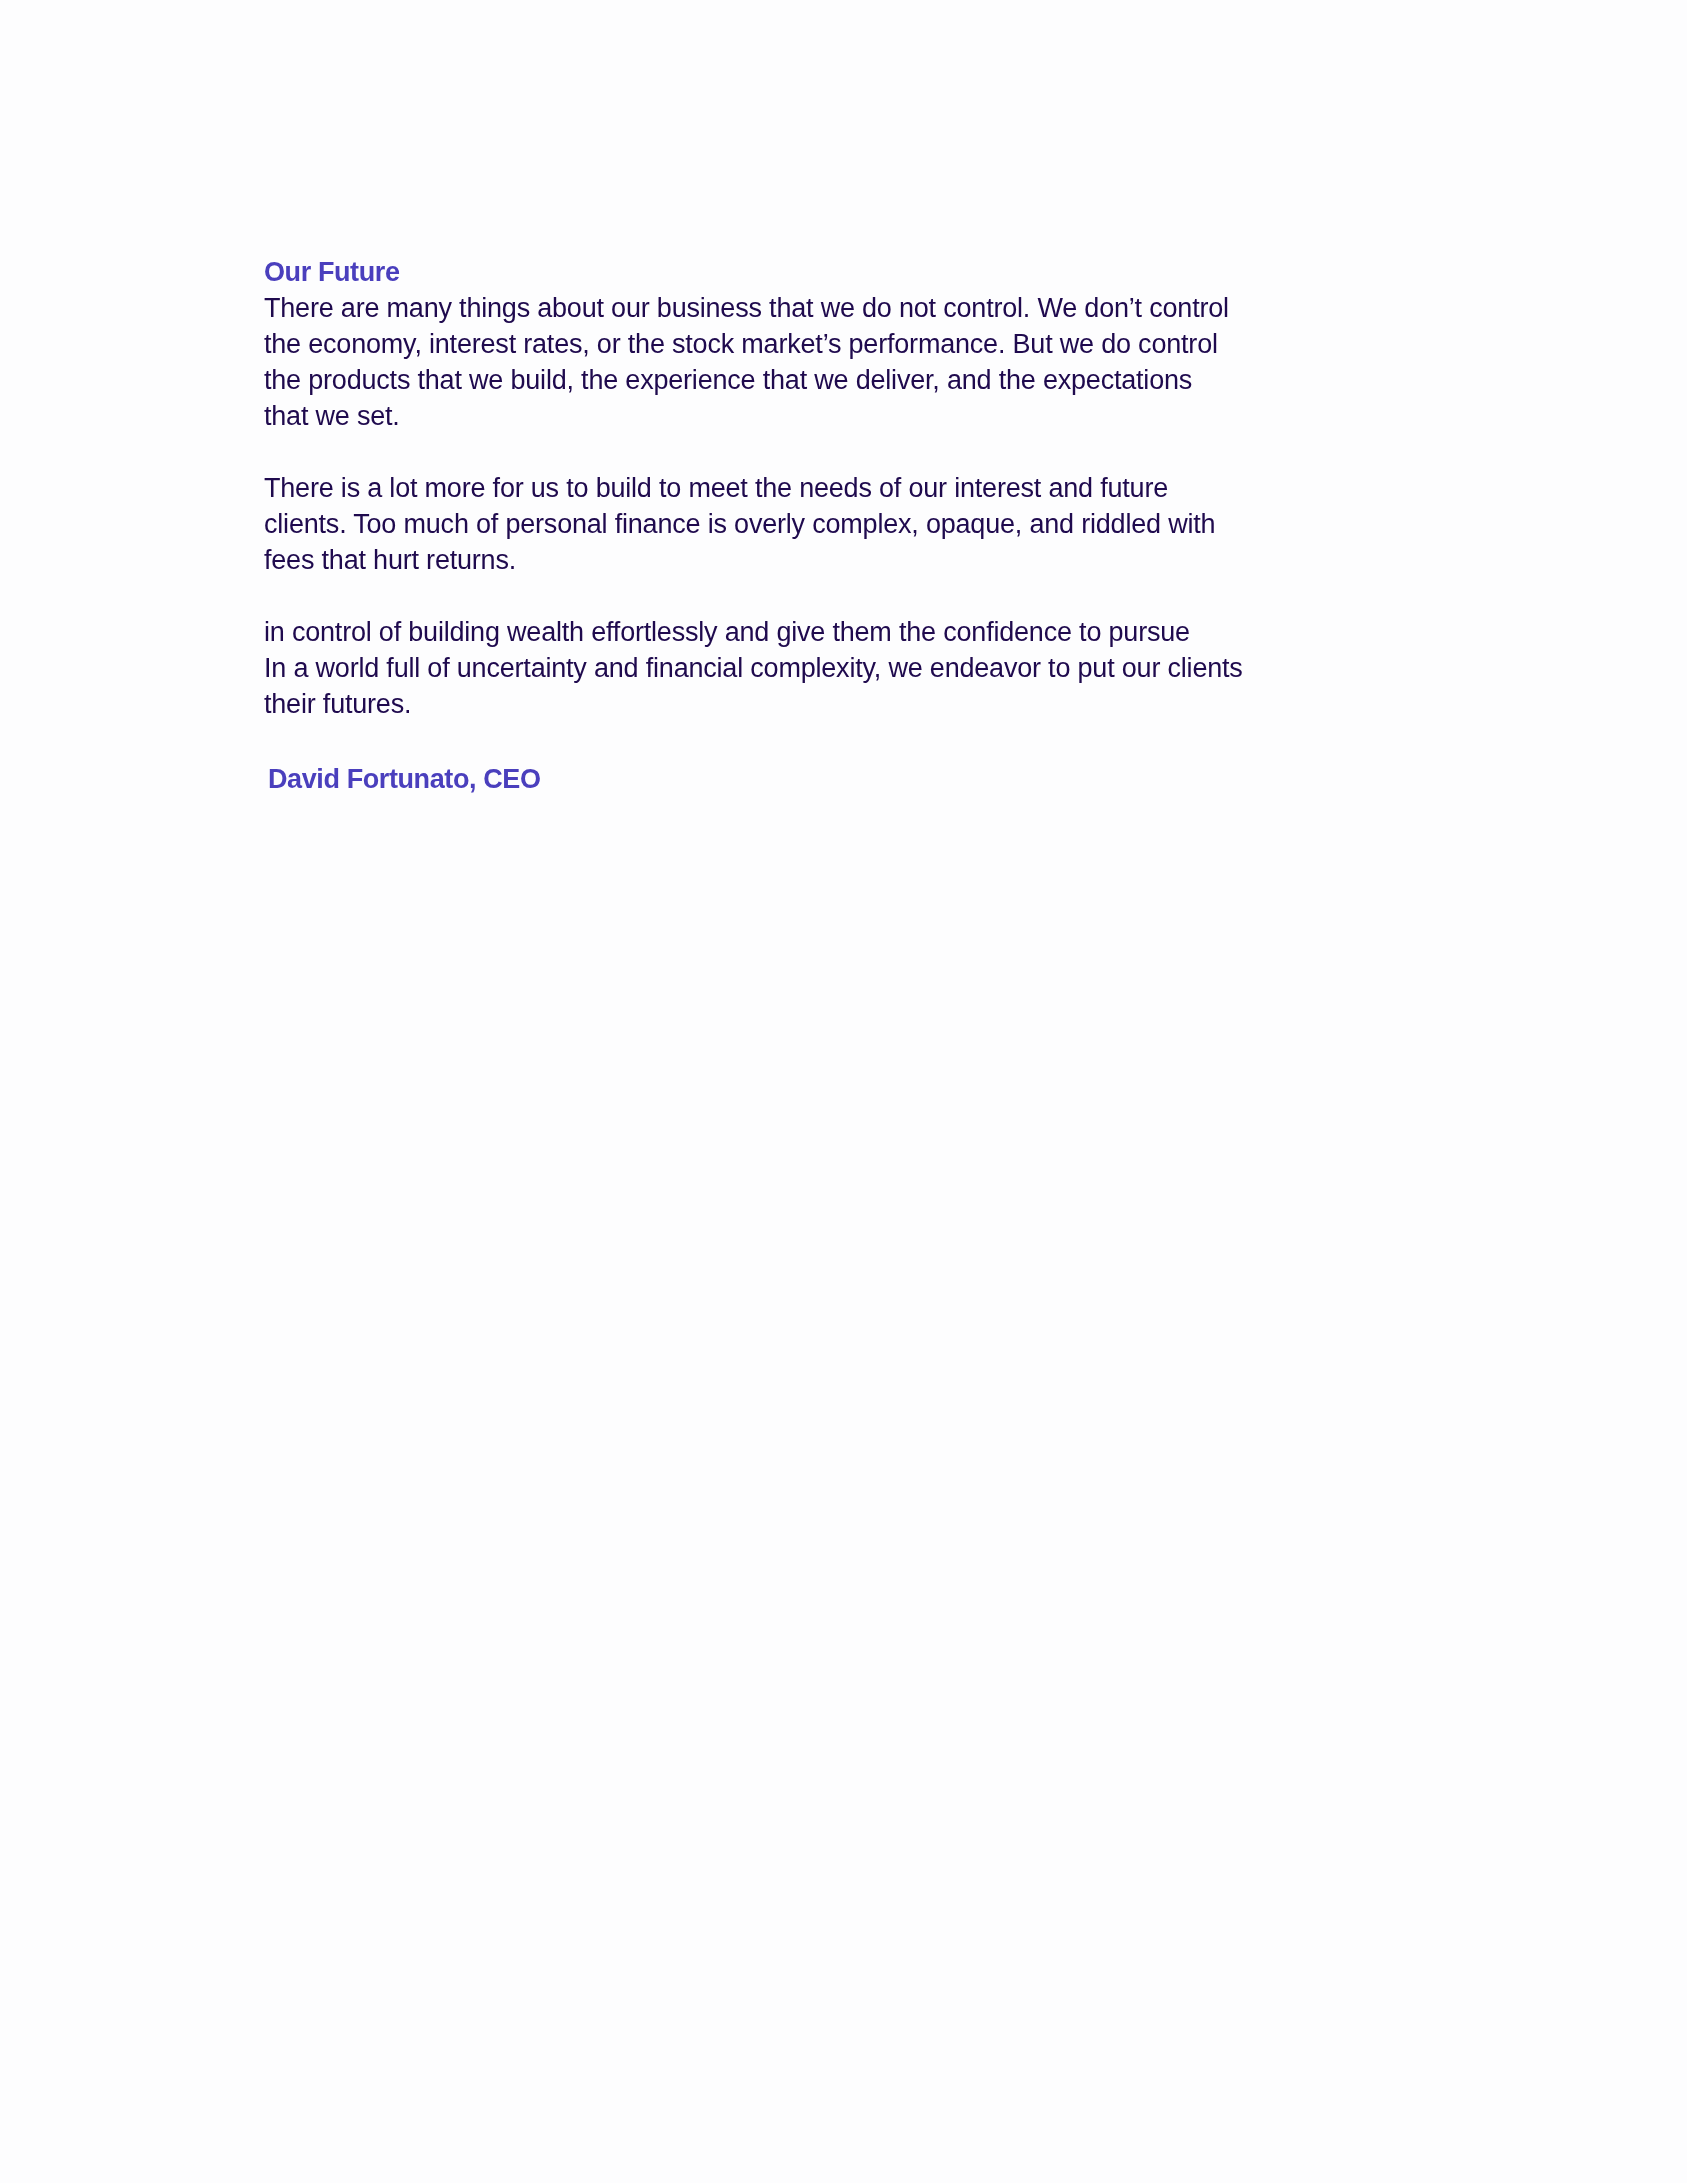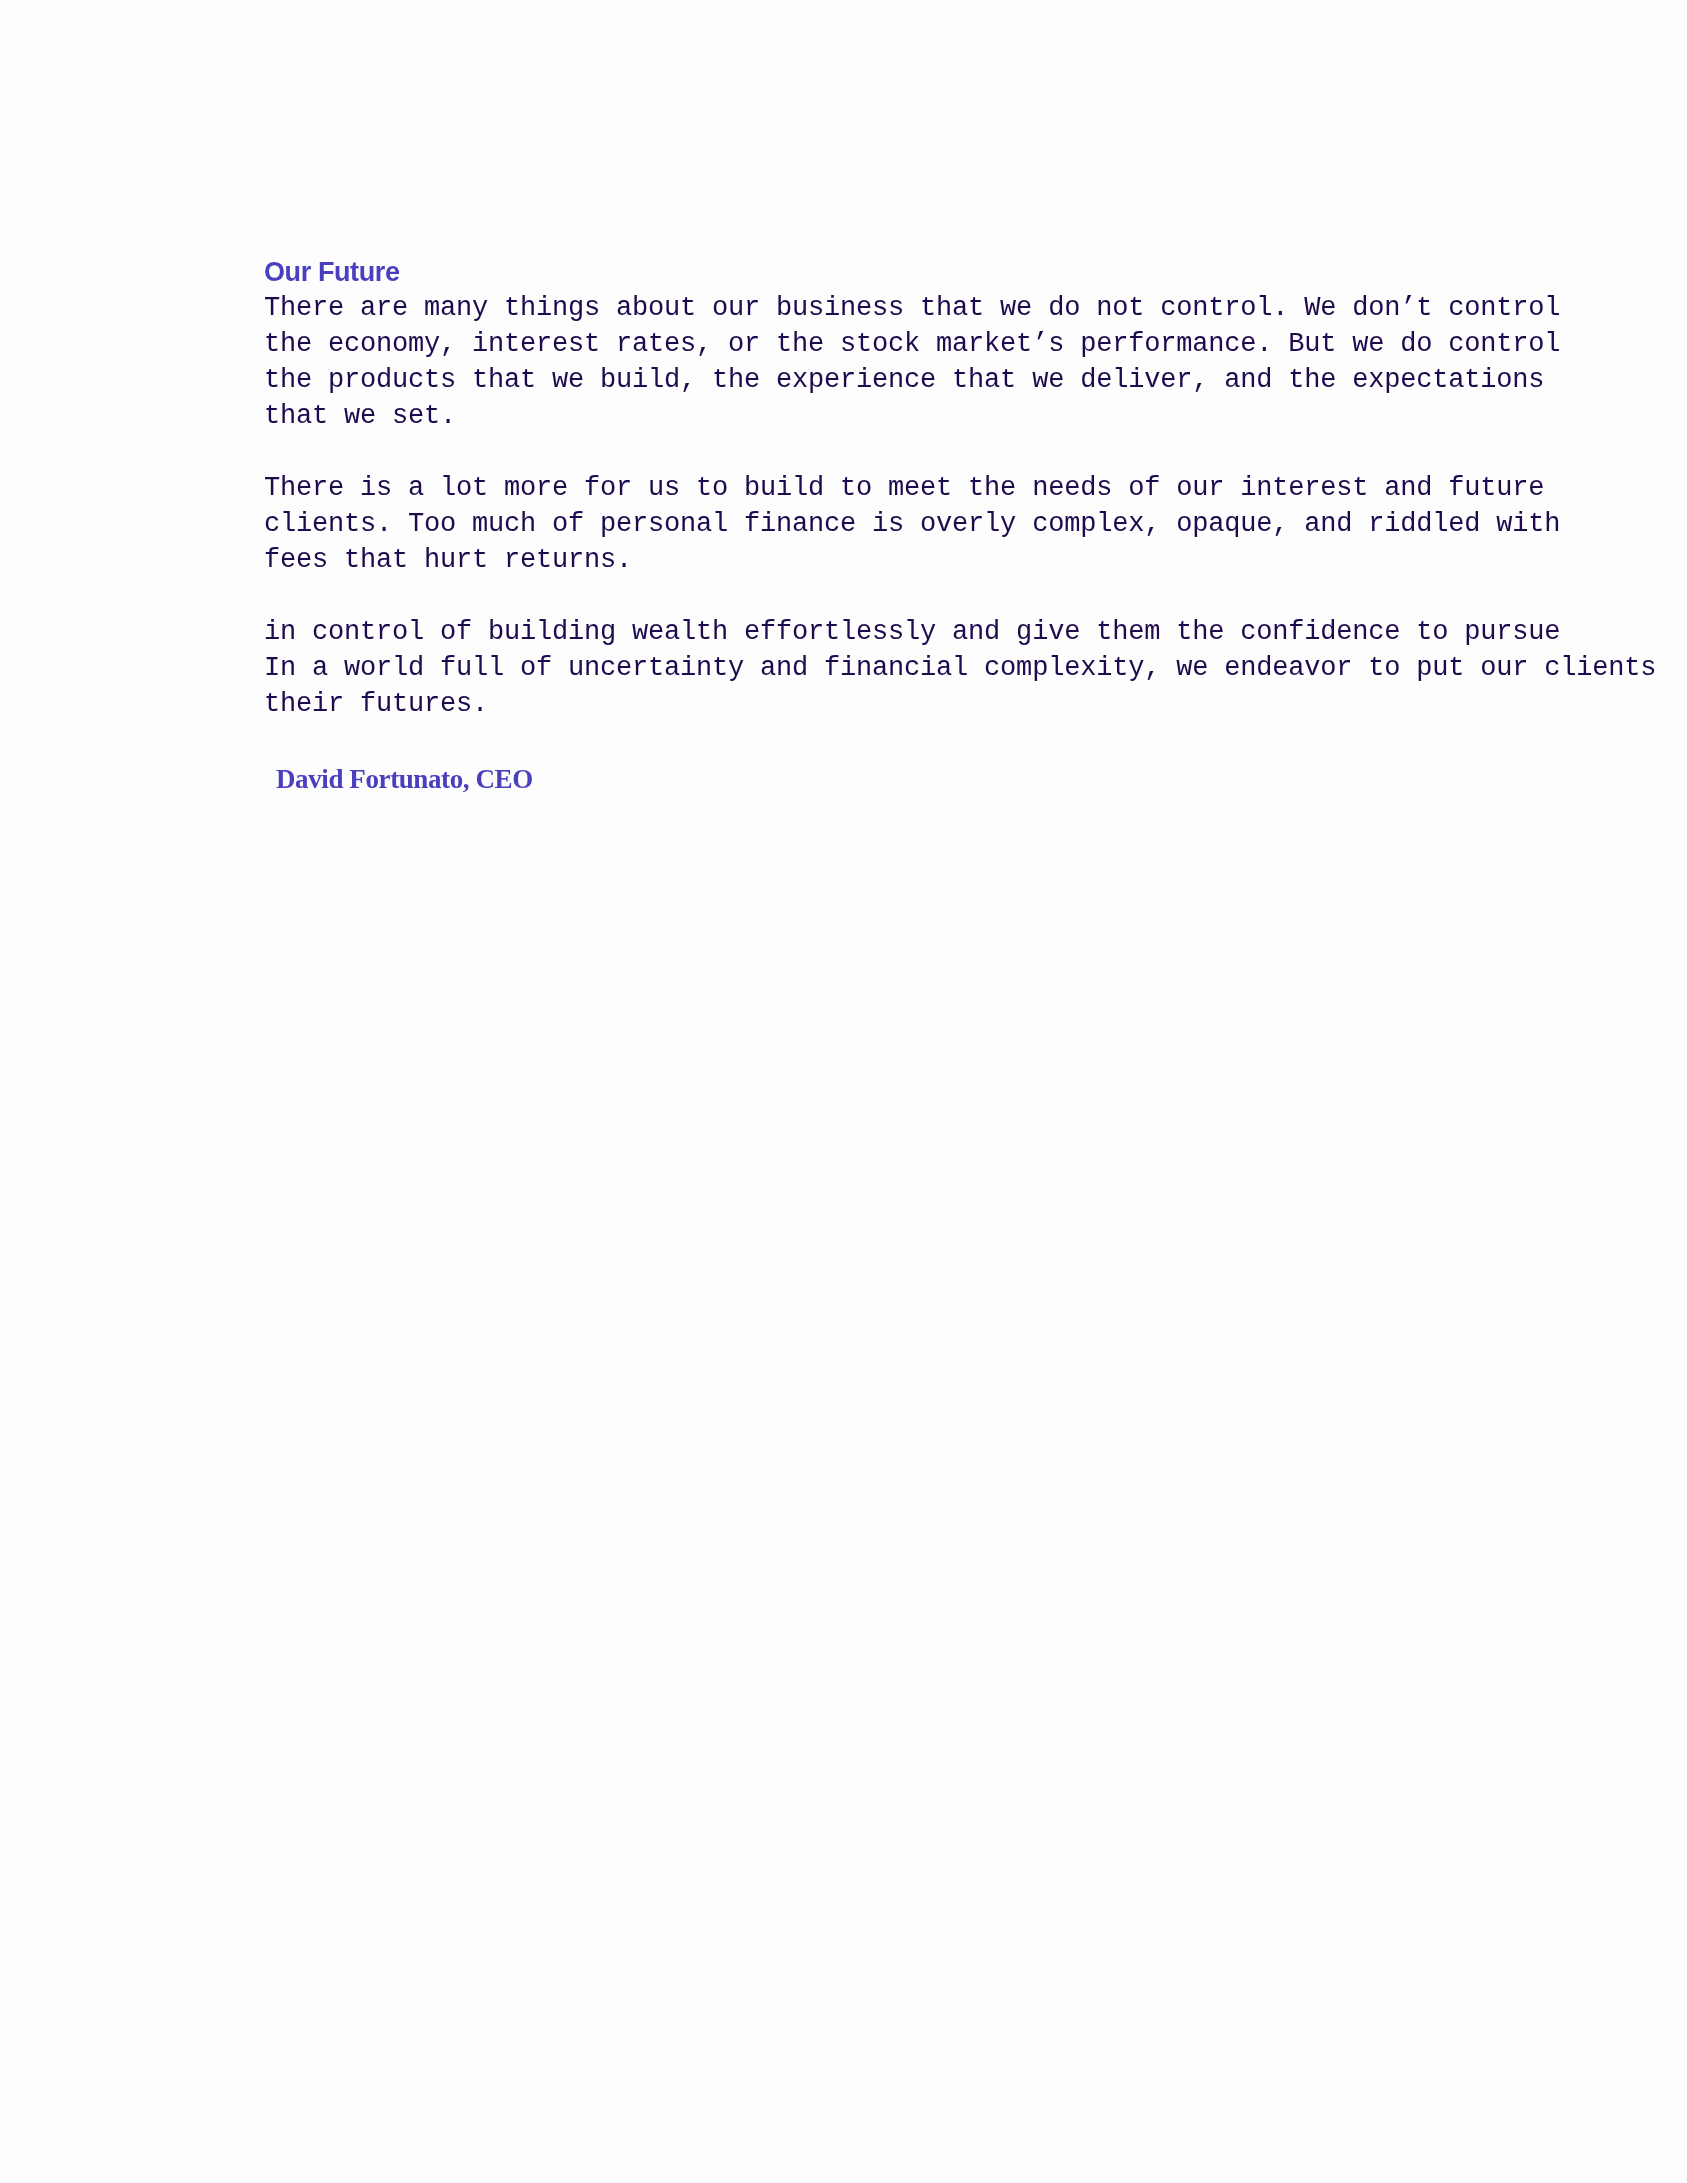--- a/index.html
+++ b/index.html
@@ -33,35 +33,33 @@
       color: #1F0A4E;
       font-size: 27px;
       line-height: 36px;
       letter-spacing: -0.2px;
       margin: 0;
     }
     .line {
       display: block;
       white-space: nowrap;
       height: 36px;
-      font-family: Liberation Mono, monospace;
     }
     .gap {
       height: 36px;
     }
     .signature {
       color: #4A3FBD;
       font-weight: bold;
       font-size: 27px;
       line-height: 36px;
       letter-spacing: -0.4px;
       white-space: nowrap;
-      margin: 12px;
+      margin: 4px;
       margin-top: 3.3px;
-      font-family: Liberation Serif, serif;
     }
   </style>
 </head>
 <body>
 
 <div class="page">
   <h2 class="heading">Our Future</h2>
 
   <p class="para">
     <span class="line">There are many things about our business that we do not control. We don’t control</span>

